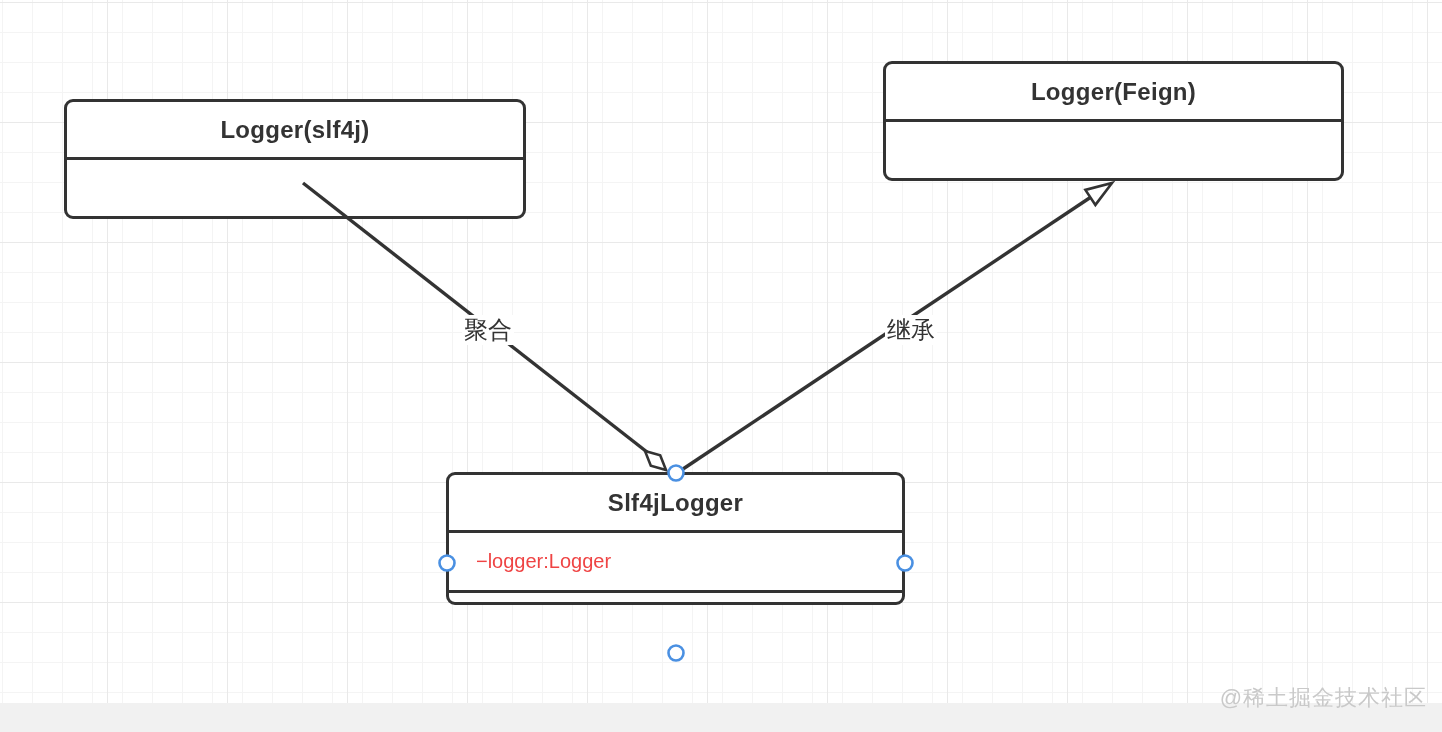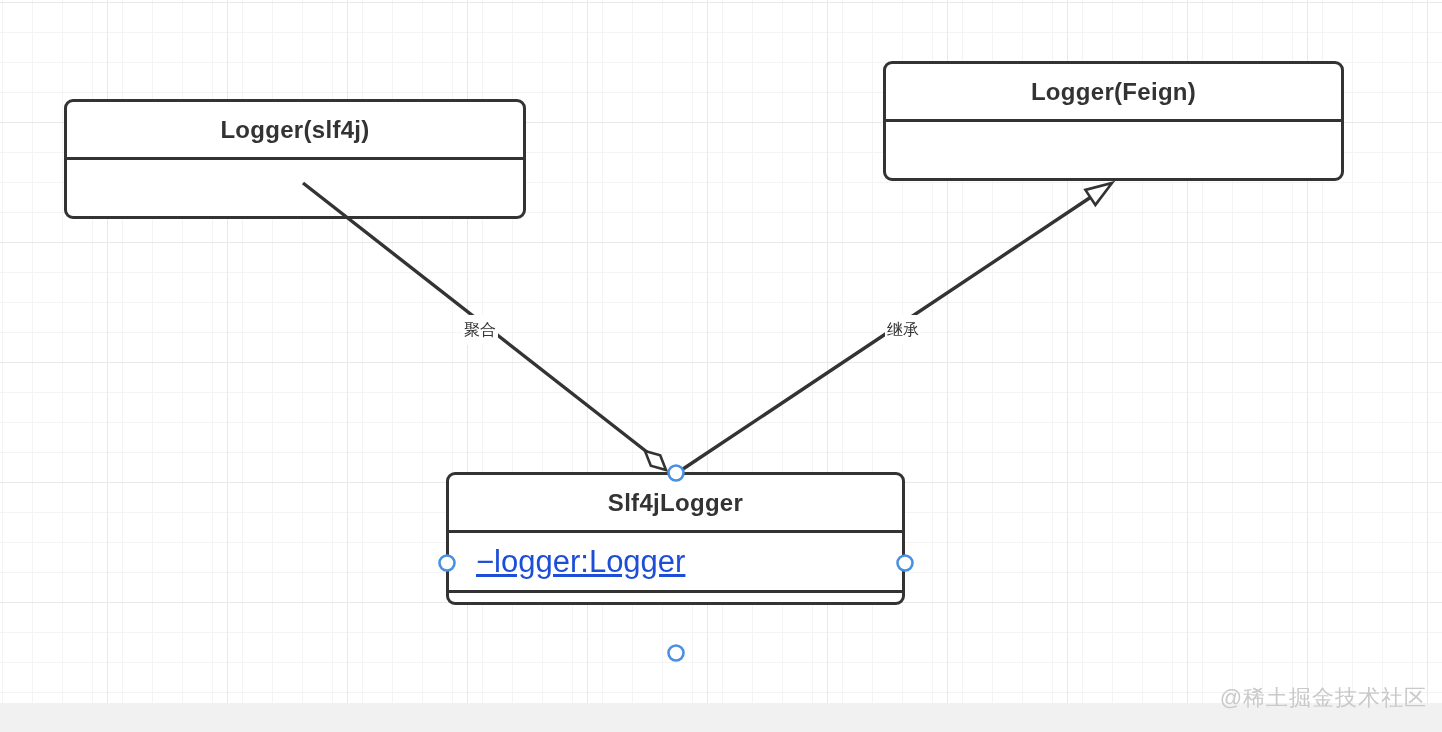--- a/index.html
+++ b/index.html
@@ -52,23 +52,22 @@
     color: #333333;
     letter-spacing: 0.3px;
   }
   .uml-class .attr-row {
     height: 60px;
     flex: 0 0 auto;
     border-bottom: 3px solid #333333;
     display: flex;
     align-items: center;
     padding-left: 27px;
-    font-size: 31px;
-    color: #1d4ed8;
-    text-decoration: underline;
+    font-size: 20px;
+    color: #ef4444;
   }
   .uml-class .compartment {
     flex: 1 1 auto;
   }
 
   #box-logger-slf4j { left: 64px;  top: 61px;  width: 462px; height: 120px; margin-top: 38px; }
   #box-logger-feign { left: 883px; top: 61px;  width: 461px; height: 120px; }
   #box-slf4jlogger  { left: 446px; top: 472px; width: 459px; height: 133px; }
 
   
@@ -83,21 +82,21 @@
   .edges .edge-line { stroke: #333333; stroke-width: 3.4px; fill: none; }
   .edges .edge-marker { fill: #ffffff; stroke: #333333; stroke-width: 2.6px; stroke-linejoin: miter; }
   .edges .handle { fill: #ffffff; stroke: #4a90e2; stroke-width: 2.6px; }
 
   
   .edge-label {
     position: absolute;
     z-index: 3;
     background: #ffffff;
     color: #333333;
-    font-size: 16px;
+    font-size: 24px;
     line-height: 30px;
     padding: 0 2px;
   }
   #label-aggregation { left: 462px; top: 315px; }
   #label-inheritance { left: 866px; top: 315px; margin-left: 19px; }
 
   
   .watermark {
     position: absolute;
     right: 15px;

